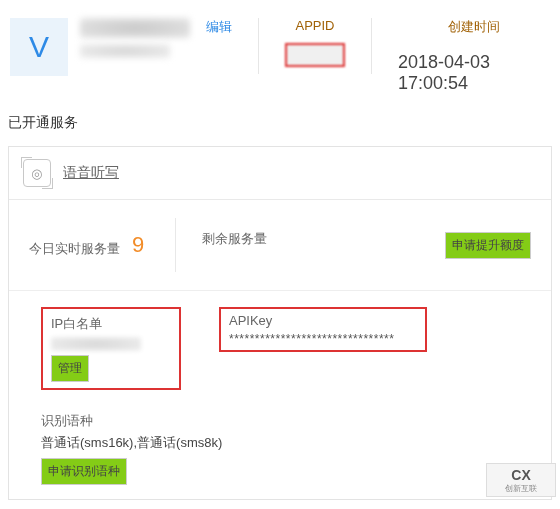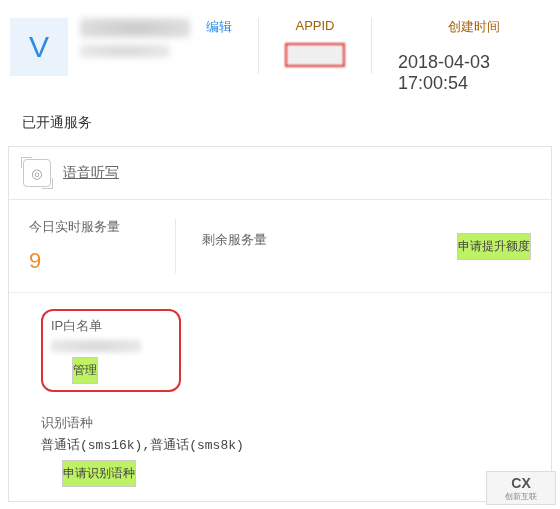--- a/index.html
+++ b/index.html
@@ -73,21 +73,21 @@
     border: 2px solid #d33;
     background: #f0f0f0;
     filter: blur(1px);
   }
   .timestamp {
     color: #444;
     font-size: 18px;
     margin-top: 6px;
   }
   .section-title {
-    padding: 8px 22px;
+    padding: 8px 8px;
     font-size: 14px;
     color: #333;
   }
   .service-card {
     margin: 6px 8px;
     border: 1px solid #e3e3e3;
   }
   .service-header {
     display: flex;
     align-items: center;
@@ -131,22 +131,22 @@
     font-size: 14px;
     text-decoration: underline;
   }
   .stats-row {
     display: flex;
     padding: 18px 20px;
     align-items: center;
   }
   .stat {
     display: flex;
-    flex-direction: column;
-    align-items: flex-start;
+    flex-direction: row;
+    align-items: flex-end;
     gap: 12px;
   }
   .stat-label {
     color: #666;
     font-size: 13px;
   }
   .stat-value-orange {
     color: #f28c28;
     font-size: 22px;
   }
@@ -159,28 +159,27 @@
     font-size: 12px;
   }
   .vdiv2 {
     width: 1px;
     height: 54px;
     background: #e8e8e8;
     margin: 0 26px;
   }
   .btn {
     display: inline-block;
-    padding: 4px 0;
+    padding: 4px 6px;
     border: 1px solid #ccc;
-    background: #bef264;
+    background: #84cc16;
     color: #444;
     font-size: 12px;
     cursor: pointer;
     white-space: nowrap;
-    margin-left: 21px;
   }
   .detail-row {
     display: flex;
     padding: 16px 32px;
     gap: 38px;
     border-top: 1px solid #eee;
   }
   .detail-block {
     display: flex;
     flex-direction: column;
@@ -220,25 +219,24 @@
   }
   .lang-label {
     color: #666;
     font-size: 13px;
     margin-bottom: 4px;
   }
   .lang-val {
     color: #444;
     font-size: 13px;
     margin-bottom: 6px;
-    font-family: Liberation Mono, monospace;
   }
   .logo {
     position: absolute;
-    bottom: 4px;
+    bottom: 12px;
     right: 4px;
     width: 70px;
     height: 34px;
     background: #f5f5f5;
     border: 1px solid #ddd;
     display: flex;
     align-items: center;
     justify-content: center;
     font-size: 8px;
     color: #888;
@@ -287,27 +285,31 @@
     </div>
     <div class="vdiv2"></div>
     <div style="flex:1;">
       <div class="stat-label" style="margin-bottom:12px;">剩余服务量</div>
     </div>
     <button class="btn">申请提升额度</button>
   </div>
 
   <div class="detail-row">
     <div class="detail-block">
-      <div class="red-box" style="width:140px;border-radius:12px;">
+      <div class="red-box" style="width:140px;">
         <div class="blk-label">IP白名单</div>
         <div class="blurred-line"></div>
         <button class="btn">管理</button>
       </div>
     </div>
     <div class="detail-block">
+      <div class="api-redbox">
+        <div class="blk-label">APIKey</div>
+        <div class="api-val">********************************</div>
+      </div>
     </div>
   </div>
 
   <div class="lang-block">
     <div class="lang-label">识别语种</div>
     <div class="lang-val">普通话(sms16k),普通话(sms8k)</div>
     <button class="btn">申请识别语种</button>
   </div>
 </div>
 

